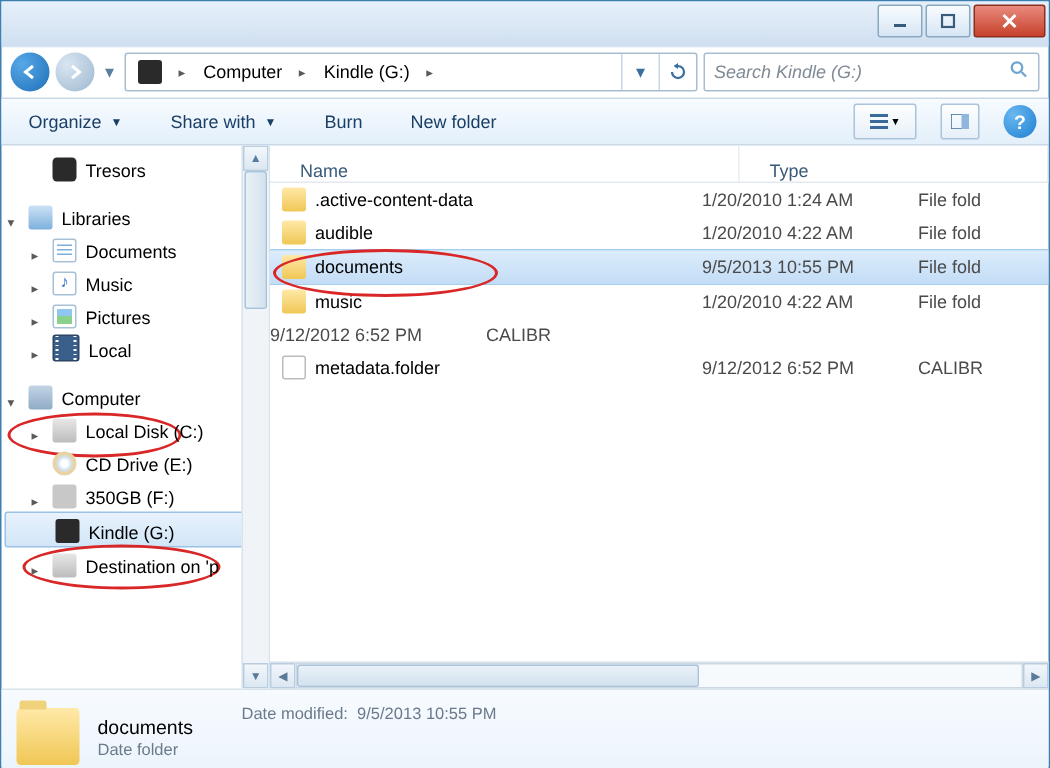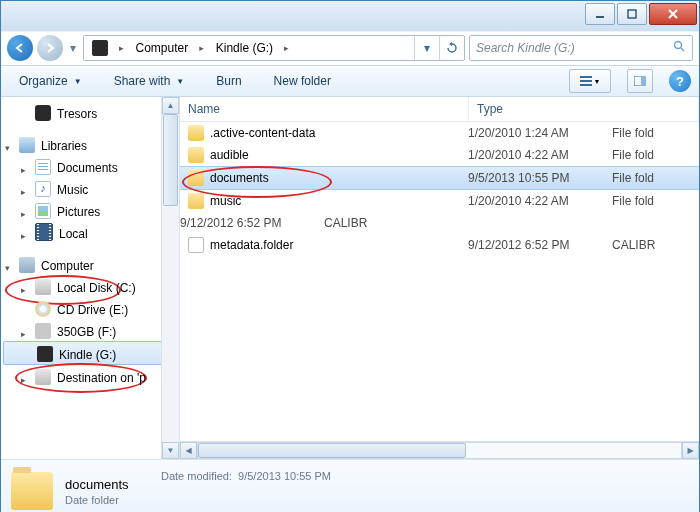--- a/index.html
+++ b/index.html
@@ -44,21 +44,21 @@
 .ico-vid::before{left:1px}.ico-vid::after{right:1px}
 .ico-comp{background:linear-gradient(#c3d5e6,#8fabc5);border-radius:2px}
 .ico-disk{background:linear-gradient(#e8e8e8,#bcbcbc);border-radius:2px;position:relative}
 .ico-cd{background:radial-gradient(circle,#fff 20%,#d0e0ef 40%,#f0d090 60%,#d0e0ef 80%);border-radius:50%}
 .ico-drive{background:#c8c8c8;border-radius:2px}
 .ico-kindle{background:#2a2a2a;border-radius:2px}
 .ico-net{background:linear-gradient(#e8e8e8,#bcbcbc)}
 .ico-file{background:#fff;border:1px solid #bcbcbc;box-sizing:border-box}
 .files{flex:1;display:flex;flex-direction:column}
 .cols{height:24px;border-bottom:1px solid #e3e9ef;display:flex;align-items:center;color:#3a5a7a}
-.col{padding:0 8px;border-right:1px solid #e8eef4;height:100%;display:flex;align-items:center}
+.col{padding:0 20px;border-right:1px solid #e8eef4;height:100%;display:flex;align-items:flex-end}
 .col.name{width:272px}.col.date{width:136px}.col.type{flex:1}
 .rows{flex:1;overflow:hidden;position:relative}
 .row{height:22px;display:flex;align-items:center}
 .row .c-name{width:280px;display:flex;align-items:center;gap:6px;padding-left:8px}
 .row .c-date{width:144px;color:#4a4a4a}
 .row .c-type{flex:1;color:#4a4a4a}
 .row.sel{background:linear-gradient(#dcecfb,#c3ddf6);border-top:1px solid #a4cdee;border-bottom:1px solid #a4cdee}
 .hscroll{height:17px;border-top:1px solid #d9e3ec;background:#f0f4f8;display:flex;align-items:center}
 .hscroll .track{flex:1;height:15px;margin:0 17px;border:1px solid #cdd8e2;background:#f7fafc;position:relative}
 .hscroll .thumb{position:absolute;left:0;top:0;bottom:0;width:55%;background:linear-gradient(#e9f1f8,#d3e2ef);border:1px solid #aac3da;border-radius:2px}

